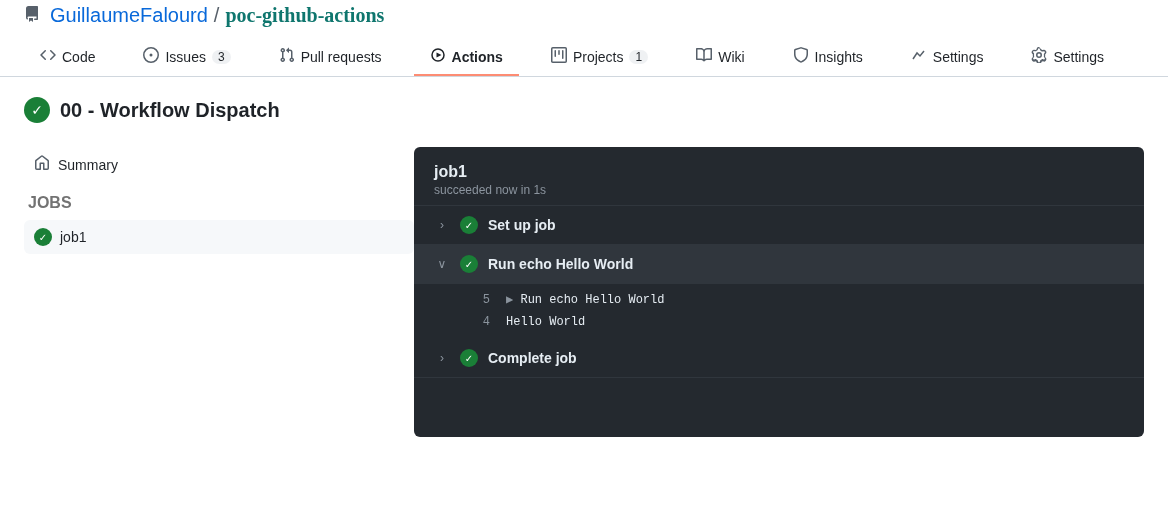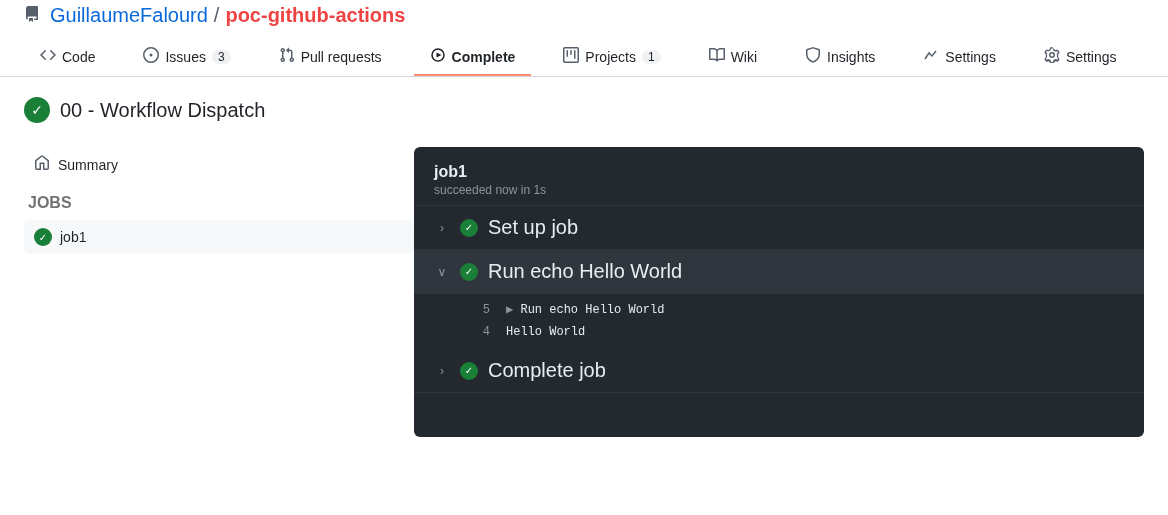--- a/index.html
+++ b/index.html
@@ -14,21 +14,21 @@
       font-size: 20px;
       font-weight: 400;
       margin-bottom: 12px;
       display: flex;
       align-items: center;
       gap: 6px;
     }
     .repo-icon { color: #57606a; margin-right: 4px; }
     .repo-owner { color: #0969da; text-decoration: none; }
     .repo-sep { color: #57606a; }
-    .repo-name { color: #ef4444; text-decoration: none; font-weight: 600; }
+    .repo-name { color: #0f766e; text-decoration: none; font-weight: 600; font-family: Liberation Serif, serif; }
 
     
     .nav-tabs {
       display: flex;
       gap: 16px;
       list-style: none;
     }
     .nav-tab {
       display: flex;
       align-items: center;
@@ -69,21 +69,21 @@
       border-radius: 50%;
       display: flex;
       align-items: center;
       justify-content: center;
       color: white;
       font-size: 14px;
       flex-shrink: 0;
     }
     .workflow-name {
       font-size: 20px;
-      font-weight: 400;
+      font-weight: 700;
     }
     .workflow-run {
       font-size: 20px;
       font-weight: 400;
       color: #57606a;
     }
 
     
     .content-layout {
       display: flex;
@@ -181,23 +181,23 @@
       background: #1a7f37;
       border-radius: 50%;
       display: flex;
       align-items: center;
       justify-content: center;
       color: white;
       font-size: 10px;
       flex-shrink: 0;
     }
     .step-name {
-      font-size: 20px;
+      font-size: 14px;
       color: #e6edf3;
-      font-weight: 400;
+      font-weight: 700;
     }
 
     
     .log-output {
       background: #24292f;
       padding: 6px 20px 6px 60px;
     }
     .log-line {
       display: flex;
       gap: 16px;
@@ -259,21 +259,21 @@
       <span>Pull requests</span>
     </li>
     <li class="nav-tab active">
       <span class="tab-icon">
         <svg width="16" height="16" viewBox="0 0 16 16" fill="#1f2328">
             <path fill-rule="evenodd" d="M2 8a6 6 0 1110.89 3.477l4.817 4.816a.75.75 0 01-1.061 1.06l-4.815-4.815A6 6 0 012 8zm6-4.5a4.5 4.5 0 100 9 4.5 4.5 0 000-9z" opacity="0"></path>
             <circle cx="8" cy="8" r="6" stroke="#1f2328" stroke-width="1.5" fill="none"></circle>
             <polygon points="6.5,5.5 11.5,8 6.5,10.5" fill="#1f2328"></polygon>
           </svg>
       </span>
-      <span>Complete</span>
+      <span>Actions</span>
     </li>
     <li class="nav-tab">
       <span class="tab-icon">
         <svg width="16" height="16" viewBox="0 0 16 16" fill="#57606a">
             <path fill-rule="evenodd" d="M1.75 0A1.75 1.75 0 000 1.75v12.5C0 15.216.784 16 1.75 16h12.5A1.75 1.75 0 0016 14.25V1.75A1.75 1.75 0 0014.25 0H1.75zM1.5 1.75a.25.25 0 01.25-.25h12.5a.25.25 0 01.25.25v12.5a.25.25 0 01-.25.25H1.75a.25.25 0 01-.25-.25V1.75zM11.75 3a.75.75 0 00-.75.75v7.5a.75.75 0 001.5 0v-7.5a.75.75 0 00-.75-.75zm-8.25.75a.75.75 0 011.5 0v5.5a.75.75 0 01-1.5 0v-5.5zM8 3a.75.75 0 00-.75.75v3.5a.75.75 0 001.5 0v-3.5A.75.75 0 008 3z"></path>
           </svg>
       </span>
       <span>Projects</span>
       <span class="badge">1</span>
     </li>

